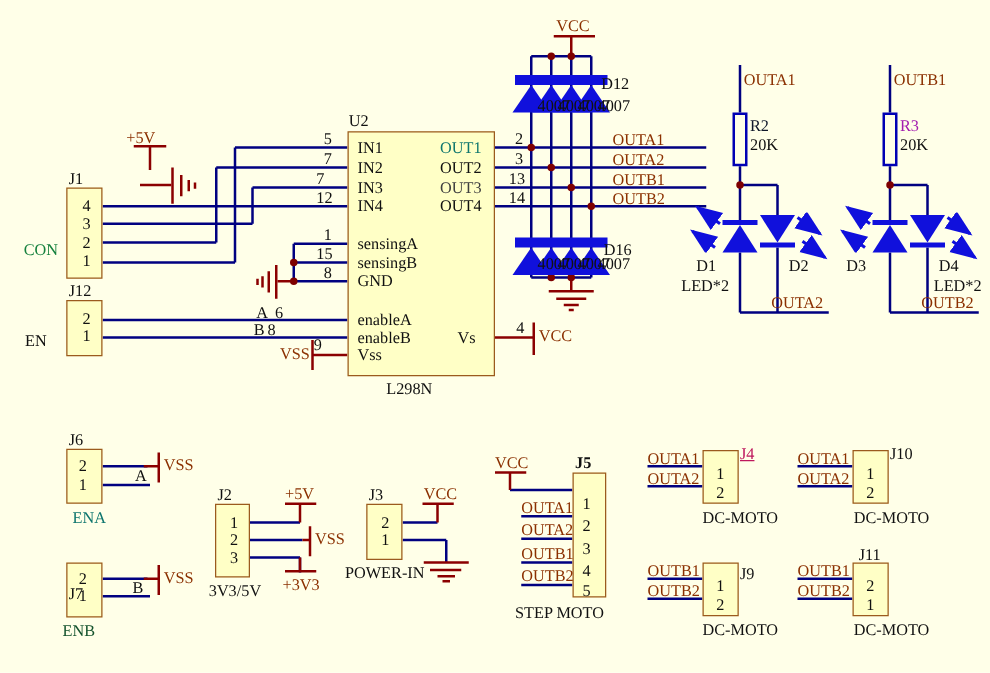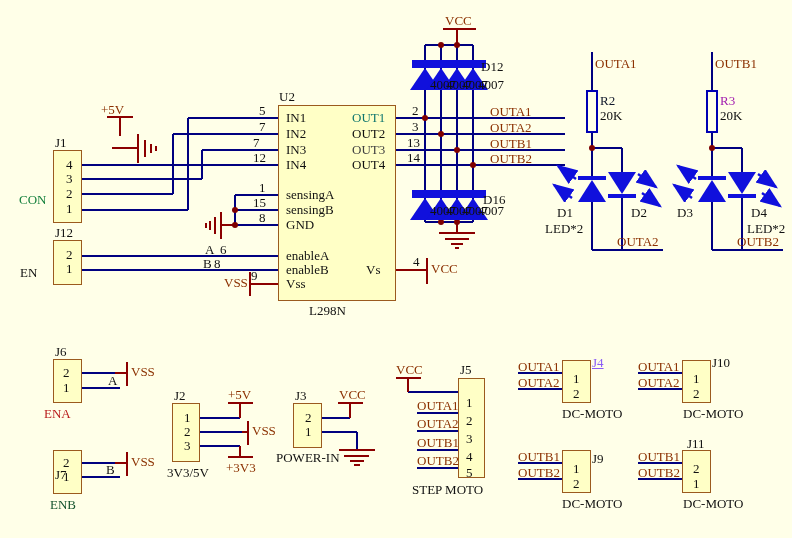--- a/index.html
+++ b/index.html
@@ -278,21 +278,21 @@
     <span class="abs" style="left: 631px; top: 206px; color: rgb(17, 17, 17);">D2</span>
     <span class="abs" style="left: 677px; top: 206px; color: rgb(17, 17, 17);">D3</span>
     <span class="abs" style="left: 751px; top: 206px; color: rgb(17, 17, 17);">D4</span>
     <span class="abs" style="left: 545px; top: 222px; color: rgb(17, 17, 17);">LED*2</span>
     <span class="abs" style="left: 747px; top: 222px; color: rgb(17, 17, 17);">LED*2</span>
     <span class="abs" style="left: 617px; top: 235px; color: rgb(139, 48, 0);">OUTA2</span>
     <span class="abs" style="left: 737px; top: 235px; color: rgb(139, 48, 0);">OUTB2</span>
     <span class="abs" style="left: 55px; top: 345px; color: rgb(17, 17, 17);">J6</span>
     <span class="abs" style="left: 63px; top: 366px; color: rgb(17, 17, 17);">2</span>
     <span class="abs" style="left: 63px; top: 381px; color: rgb(17, 17, 17);">1</span>
-    <span class="abs" style="left: 44px; top: 407px; color: #b91c1c;">ENA</span>
+    <span class="abs" style="left: 58px; top: 407px; color: #0f766e;">ENA</span>
     <span class="abs" style="left: 131px; top: 365px; color: rgb(139, 48, 0);">VSS</span>
     <span class="abs" style="left: 108px; top: 374px; color: rgb(17, 17, 17);">A</span>
     <span class="abs" style="left: 55px; top: 436px; color: rgb(17, 17, 17); margin-top: 32px;">J7</span>
     <span class="abs" style="left: 63px; top: 456px; color: rgb(17, 17, 17);">2</span>
     <span class="abs" style="left: 63px; top: 470px; color: rgb(17, 17, 17);">1</span>
     <span class="abs" style="left: 50px; top: 498px; color: #14532d;">ENB</span>
     <span class="abs" style="left: 131px; top: 455px; color: rgb(139, 48, 0);">VSS</span>
     <span class="abs" style="left: 106px; top: 463px; color: rgb(17, 17, 17);">B</span>
     <span class="abs" style="left: 174px; top: 389px; color: rgb(17, 17, 17);">J2</span>
     <span class="abs" style="left: 184px; top: 411px; color: rgb(17, 17, 17);">1</span>
@@ -300,33 +300,33 @@
     <span class="abs" style="left: 184px; top: 439px; color: rgb(17, 17, 17);">3</span>
     <span class="abs" style="left: 167px; top: 466px; color: rgb(17, 17, 17);">3V3/5V</span>
     <span class="abs" style="left: 228px; top: 388px; color: rgb(139, 48, 0);">+5V</span>
     <span class="abs" style="left: 252px; top: 424px; color: rgb(139, 48, 0);">VSS</span>
     <span class="abs" style="left: 226px; top: 461px; color: rgb(139, 48, 0);">+3V3</span>
     <span class="abs" style="left: 295px; top: 389px; color: rgb(17, 17, 17);">J3</span>
     <span class="abs" style="left: 305px; top: 411px; color: rgb(17, 17, 17);">2</span>
     <span class="abs" style="left: 305px; top: 425px; color: rgb(17, 17, 17);">1</span>
     <span class="abs" style="left: 276px; top: 451px; color: rgb(17, 17, 17);">POWER-IN</span>
     <span class="abs" style="left: 339px; top: 388px; color: rgb(139, 48, 0);">VCC</span>
-    <span class="abs" style="left: 460px; top: 363px; color: rgb(17, 17, 17);">J5</span>
+    <span class="abs" style="left: 460px; top: 363px; color: rgb(17, 17, 17); font-weight: bold;">J5</span>
     <span class="abs" style="left: 466px; top: 396px; color: rgb(17, 17, 17);">1</span>
     <span class="abs" style="left: 466px; top: 414px; color: rgb(17, 17, 17);">2</span>
     <span class="abs" style="left: 466px; top: 432px; color: rgb(17, 17, 17);">3</span>
     <span class="abs" style="left: 466px; top: 450px; color: rgb(17, 17, 17);">4</span>
     <span class="abs" style="left: 466px; top: 466px; color: rgb(17, 17, 17);">5</span>
     <span class="abs" style="left: 412px; top: 483px; color: rgb(17, 17, 17);">STEP MOTO</span>
     <span class="abs" style="left: 396px; top: 363px; color: rgb(139, 48, 0);">VCC</span>
     <span class="abs" style="left: 417px; top: 399px; color: rgb(139, 48, 0);">OUTA1</span>
     <span class="abs" style="left: 417px; top: 417px; color: rgb(139, 48, 0);">OUTA2</span>
     <span class="abs" style="left: 417px; top: 436px; color: rgb(139, 48, 0);">OUTB1</span>
     <span class="abs" style="left: 417px; top: 454px; color: rgb(139, 48, 0);">OUTB2</span>
-    <span class="abs" style="left: 592px; top: 356px; color: #8b5cf6; text-decoration: underline;">J4</span>
+    <span class="abs" style="left: 592px; top: 356px; color: #be185d; text-decoration: underline;">J4</span>
     <span class="abs" style="left: 573px; top: 372px; color: rgb(17, 17, 17);">1</span>
     <span class="abs" style="left: 573px; top: 387px; color: rgb(17, 17, 17);">2</span>
     <span class="abs" style="left: 562px; top: 407px; color: rgb(17, 17, 17);">DC-MOTO</span>
     <span class="abs" style="left: 518px; top: 360px; color: rgb(139, 48, 0);">OUTA1</span>
     <span class="abs" style="left: 518px; top: 376px; color: rgb(139, 48, 0);">OUTA2</span>
     <span class="abs" style="left: 712px; top: 356px; color: rgb(17, 17, 17);">J10</span>
     <span class="abs" style="left: 693px; top: 372px; color: rgb(17, 17, 17);">1</span>
     <span class="abs" style="left: 693px; top: 387px; color: rgb(17, 17, 17);">2</span>
     <span class="abs" style="left: 683px; top: 407px; color: rgb(17, 17, 17);">DC-MOTO</span>
     <span class="abs" style="left: 638px; top: 360px; color: rgb(139, 48, 0);">OUTA1</span>

